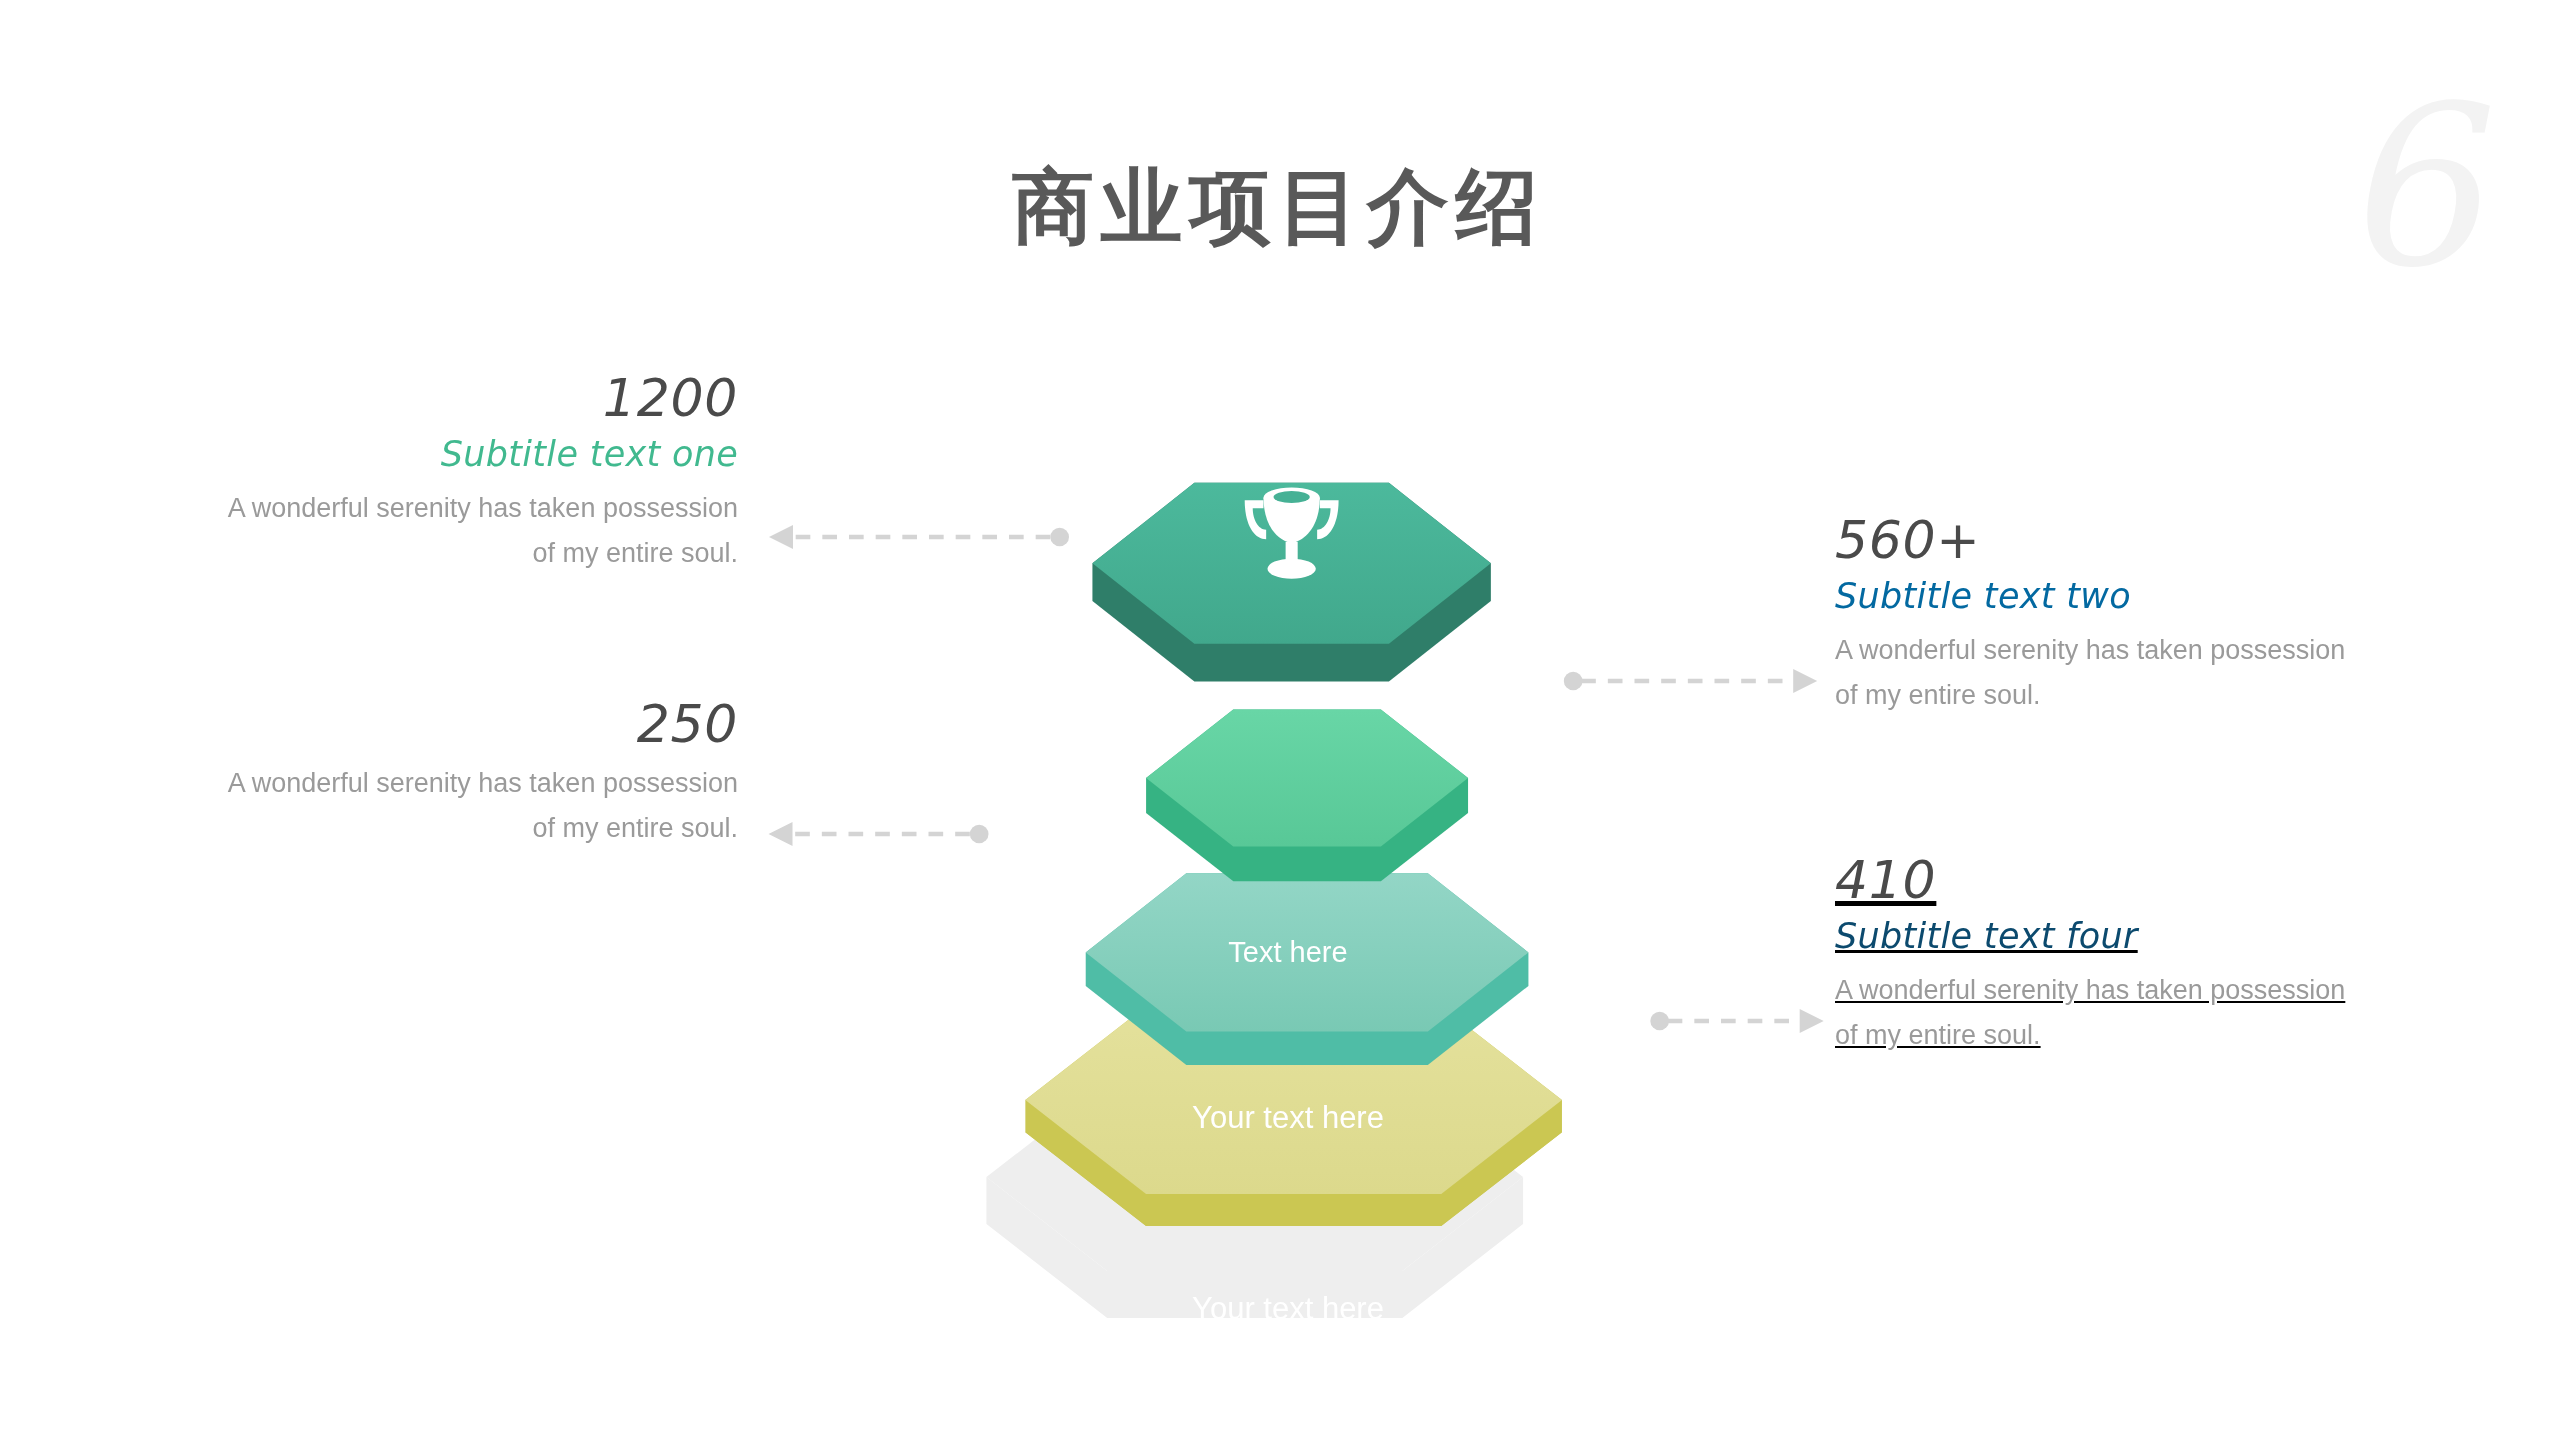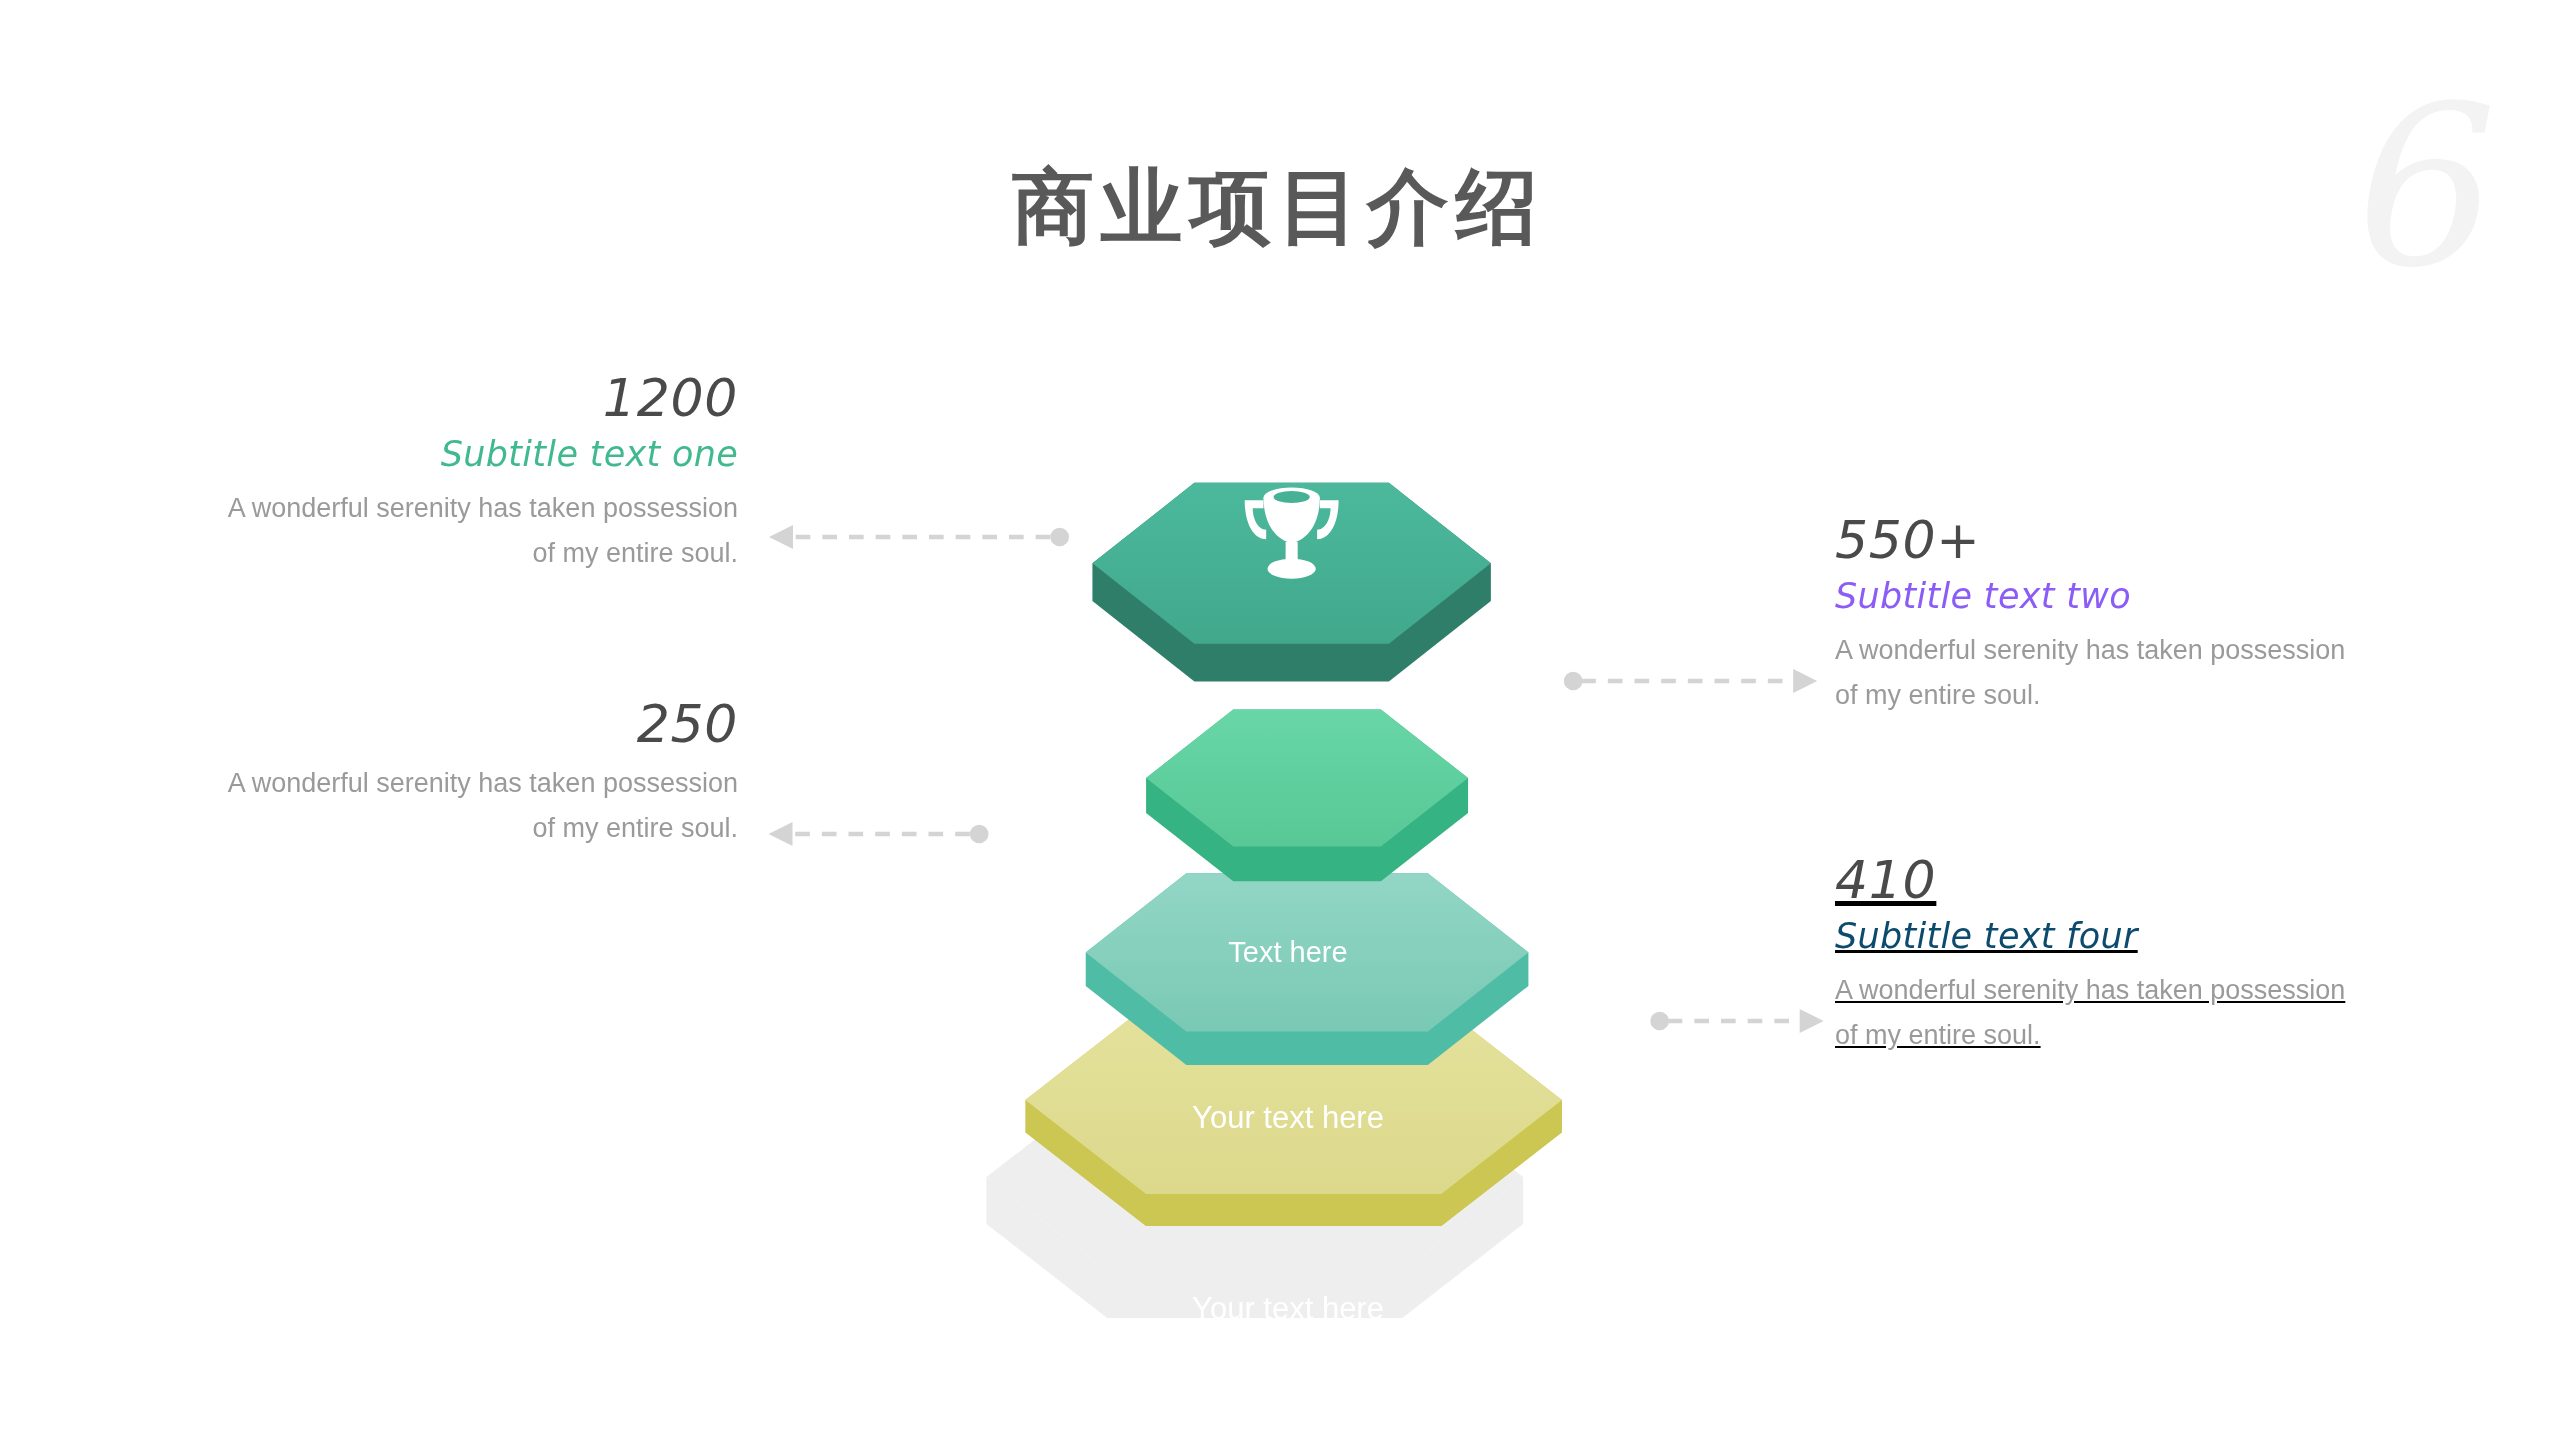--- a/index.html
+++ b/index.html
@@ -240,22 +240,22 @@
 <div class="info left" id="info-1">
   <div class="num">1200</div>
   <div class="sub" style="color: rgb(65, 185, 143);">Subtitle text one</div>
   <div class="body">
     <div>A wonderful serenity has taken possession</div>
     <div>of my entire soul.</div>
   </div>
 </div>
 
 <div class="info right" id="info-2">
-  <div class="num">550+</div>
-  <div class="sub" style="color: #8b5cf6;">Subtitle text two</div>
+  <div class="num">560+</div>
+  <div class="sub" style="color: #0369a1;">Subtitle text two</div>
   <div class="body">
     <div>A wonderful serenity has taken possession</div>
     <div>of my entire soul.</div>
   </div>
 </div>
 
 <div class="info left" id="info-3">
   <div class="num">250</div>
   <div class="body">
     <div>A wonderful serenity has taken possession</div>

